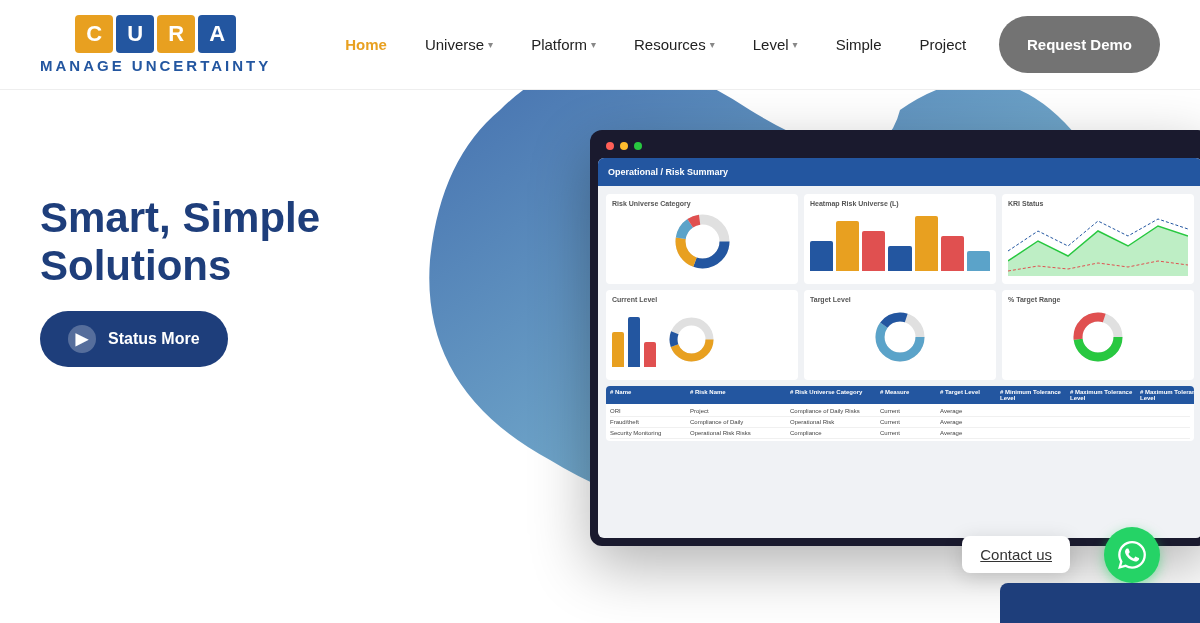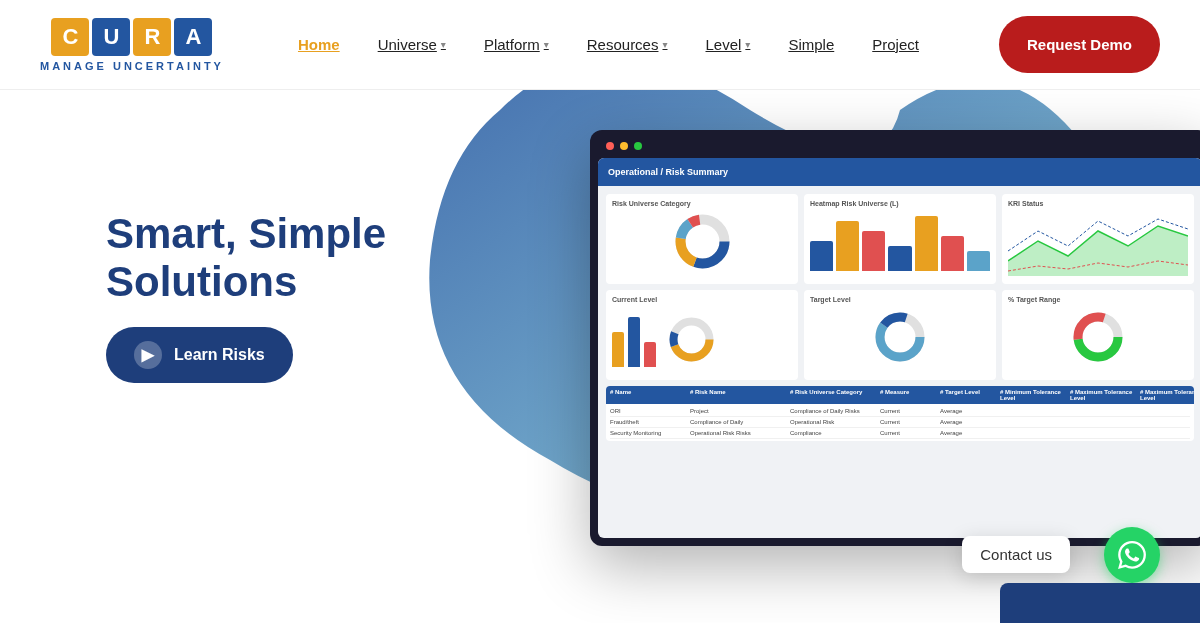--- a/index.html
+++ b/index.html
@@ -40,21 +40,21 @@
       color: #fff;
       border-radius: 4px;
     }
 
     .logo-tile.c { background: #E8A020; }
     .logo-tile.u { background: #2356A0; }
     .logo-tile.r { background: #E8A020; }
     .logo-tile.a { background: #2356A0; }
 
     .logo-tagline {
-      font-size: 11px;
+      font-size: 15px;
       letter-spacing: 3px;
       color: #2356A0;
       font-weight: 700;
       margin-top: 4px;
       text-transform: uppercase;
     }
 
     nav {
       display: flex;
       align-items: center;
@@ -65,35 +65,34 @@
     .nav-item {
       display: flex;
       align-items: center;
       gap: 4px;
       padding: 8px 14px;
       font-size: 15px;
       font-weight: 500;
       color: #222;
       cursor: pointer;
       white-space: nowrap;
-      text-decoration: underline;
     }
 
     .nav-item.active {
       color: #E8A020;
       font-weight: 600;
     }
 
     .nav-item .chevron {
       font-size: 10px;
       color: #888;
     }
 
     .request-demo-btn {
-      background: #b91c1c;
+      background: #737373;
       color: #fff;
       border: none;
       border-radius: 30px;
       padding: 20px 28px;
       font-size: 15px;
       font-weight: 600;
       cursor: pointer;
       white-space: nowrap;
       margin-left: auto;
     }
@@ -112,25 +111,24 @@
       right: 100px;
       top: -30px;
       width: 700px;
       height: 500px;
     }
 
     
     .hero-text {
       position: absolute;
       left: 0;
-      top: 120px;
-      padding-left: 62px;
+      top: 104px;
+      padding-left: 40px;
       z-index: 5;
       max-width: 480px;
-      margin-left: 44px;
     }
 
     .hero-title {
       font-size: 42px;
       font-weight: 800;
       color: #1E3E7B;
       line-height: 1.15;
       margin-bottom: 20px;
     }
 
@@ -319,20 +317,21 @@
       background: #fff;
       border-radius: 8px;
       padding: 10px 18px;
       box-shadow: 0 4px 20px rgba(0,0,0,0.15);
       font-size: 15px;
       font-weight: 500;
       color: #333;
       z-index: 20;
       display: flex;
       align-items: center;
+      text-decoration: underline;
     }
 
     .whatsapp-btn {
       position: absolute;
       bottom: 40px;
       right: 40px;
       width: 56px;
       height: 56px;
       background: #25D366;
       border-radius: 50%;
@@ -404,21 +403,21 @@
         <stop offset="100%" style="stop-color:#7EC8D8;stop-opacity:1"></stop>
       </linearGradient>
     </defs>
     <path d="M 100 50 Q 200 -50 350 50 Q 480 130 500 50 Q 600 -20 680 80 Q 750 200 680 320 Q 600 450 450 460 Q 280 480 150 400 Q 20 330 30 200 Q 40 100 100 50 Z" fill="url(#blobGrad)" opacity="0.85"></path>
   </svg>
 
   <div class="hero-text">
     <h1 class="hero-title">Smart, Simple Solutions</h1>
     <button class="learn-more-btn">
       <span class="learn-more-icon">▶</span>
-      <span>Learn Risks</span>
+      <span>Status More</span>
     </button>
   </div>
 
   <div class="dashboard-container">
     <div class="dashboard-frame">
       <div class="dashboard-titlebar">
         <div class="titlebar-dot dot-red"></div>
         <div class="titlebar-dot dot-yellow"></div>
         <div class="titlebar-dot dot-green"></div>
       </div>

